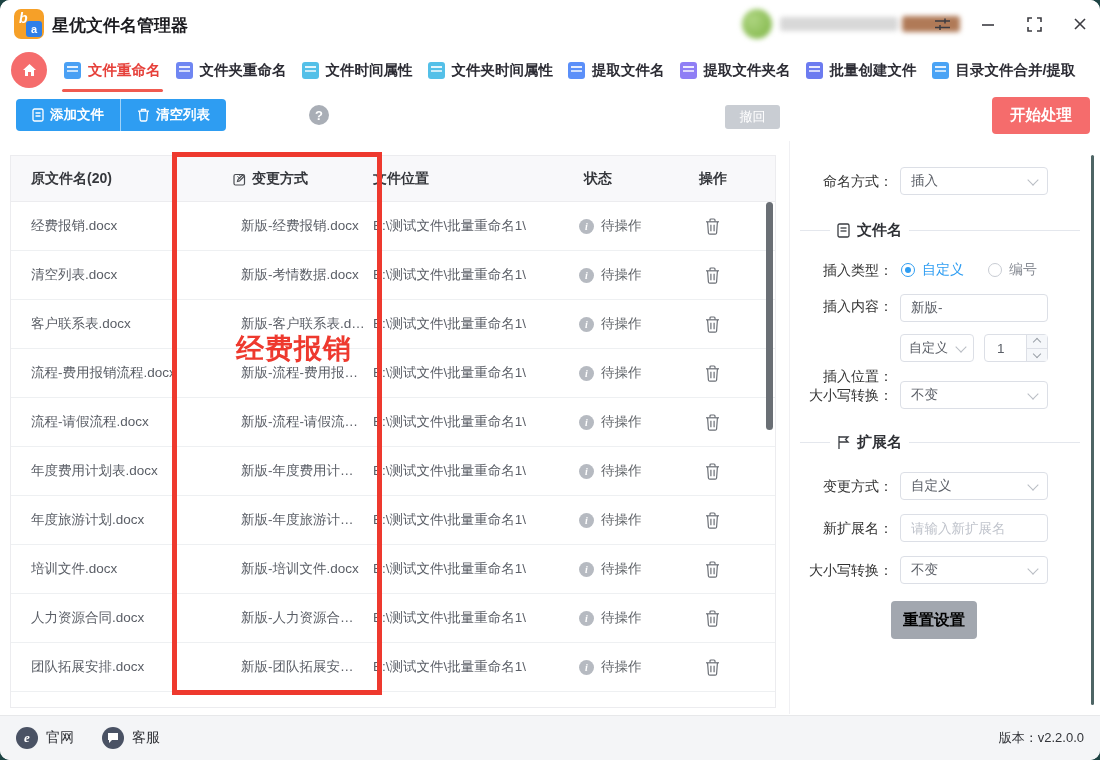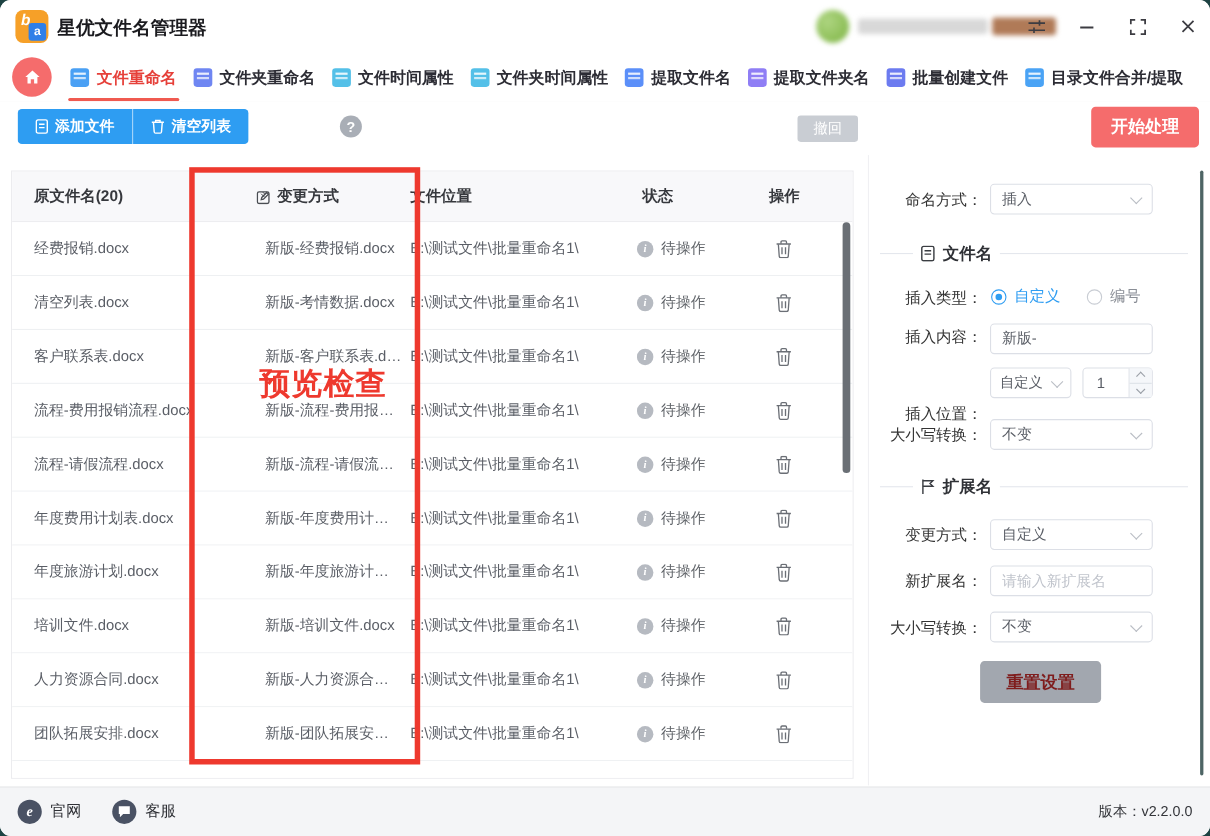--- a/index.html
+++ b/index.html
@@ -77,21 +77,21 @@
   .radio .off-label{color:#8a8e96;}
   .mini-sel{position:absolute;left:900px;width:74px;height:28px;border:1px solid #dcdfe6;border-radius:4px;display:flex;align-items:center;justify-content:space-between;padding:0 8px;box-sizing:border-box;font-size:13px;color:#5a5e66;cursor:pointer;background:#fff;}
   .stepper{position:absolute;left:984px;width:64px;height:28px;border:1px solid #dcdfe6;border-radius:4px;box-sizing:border-box;background:#fff;display:flex;}
   .step-val{flex:1;display:flex;align-items:center;padding-left:12px;font-size:13.5px;color:#5a5e66;}
   .step-btns{width:20px;border-left:1px solid #dcdfe6;display:flex;flex-direction:column;}
   .step-btn{flex:1;background:#f5f7fa;display:flex;align-items:center;justify-content:center;cursor:pointer;}
   .step-btn:first-child{border-bottom:1px solid #dcdfe6;}
   .chev{width:5px;height:5px;border-right:1.4px solid #9ba0a8;border-bottom:1.4px solid #9ba0a8;}
   .chev.up{transform:rotate(-135deg);margin-top:2px;}
   .chev.down{transform:rotate(45deg);margin-bottom:2px;}
-  .reset-btn{position:absolute;left:891px;top:601px;width:110px;height:38px;background:#a2a7af;color:#7f1d1d;font-size:15.5px;font-weight:bold;border-radius:4px;display:flex;align-items:center;justify-content:center;cursor:pointer;}
+  .reset-btn{position:absolute;left:891px;top:601px;width:86px;height:38px;background:#a2a7af;color:#000000;font-size:15.5px;font-weight:bold;border-radius:4px;display:flex;align-items:center;justify-content:center;cursor:pointer;}
 
   
   .footer{position:absolute;left:0;right:0;bottom:0;height:45px;background:#f4f5f7;border-top:1px solid #e7e8ea;display:flex;align-items:center;padding:0 16px;box-sizing:border-box;}
   .flink{display:flex;align-items:center;gap:8px;margin-right:28px;cursor:pointer;font-size:14px;color:#2f3136;}
   .fcircle{width:22px;height:22px;border-radius:50%;background:#4a5264;color:#fff;display:flex;align-items:center;justify-content:center;font-size:13px;font-weight:bold;font-style:italic;font-family:"Liberation Serif",serif;}
   .version{margin-left:auto;font-size:13px;color:#33353a;}
 </style>
 </head>
 <body>
 
@@ -432,21 +432,21 @@
                 <line x1="9.1" y1="6.8" x2="9.1" y2="13.2"></line>
               </svg>
             </span>
           </div>
         </div>
       </div>
     <div class="v-scroll"></div>
   </div>
 
   <div class="anno-box"></div>
-  <div class="anno-text">预览检查</div>
+  <div class="anno-text">经费报销</div>
 
   <div class="sidebar-sep"></div>
   <div class="side-scroll"></div>
 
   <div class="f-label" style="top:167px;">命名方式：</div>
   <div class="sel" style="top:167px;">
     <span>插入</span>
       <span class="car"></span>
   </div>
 

